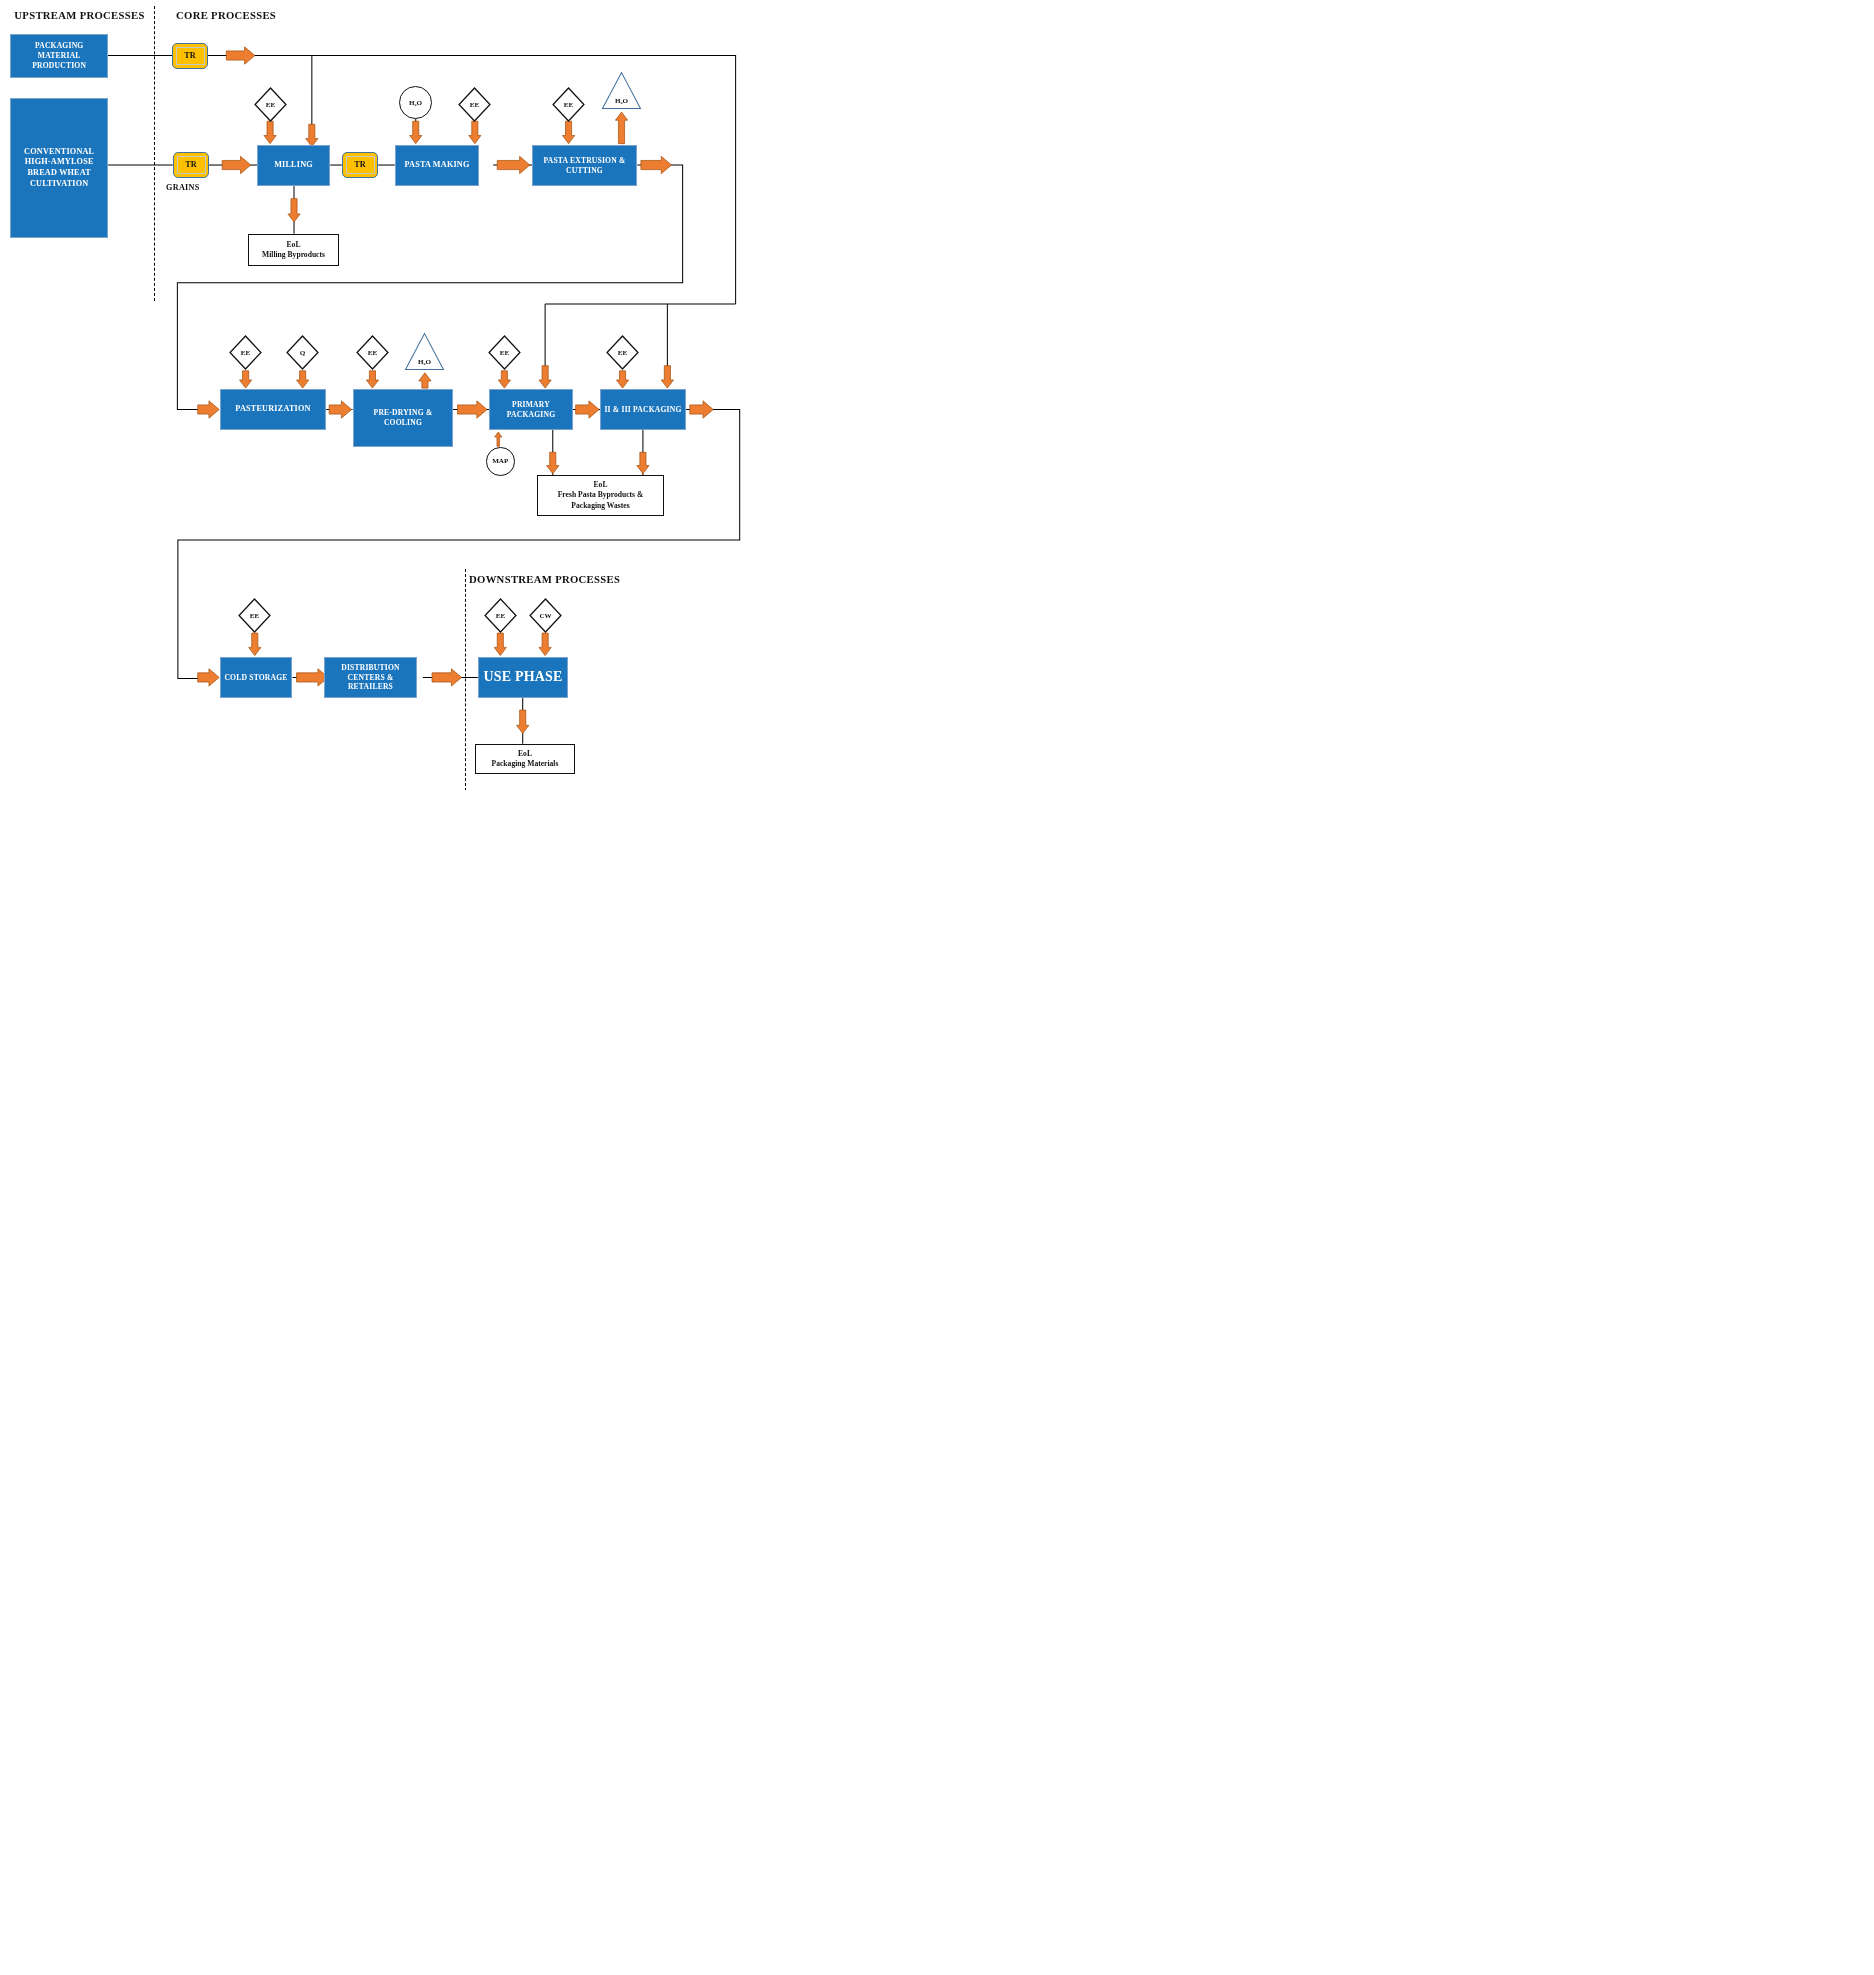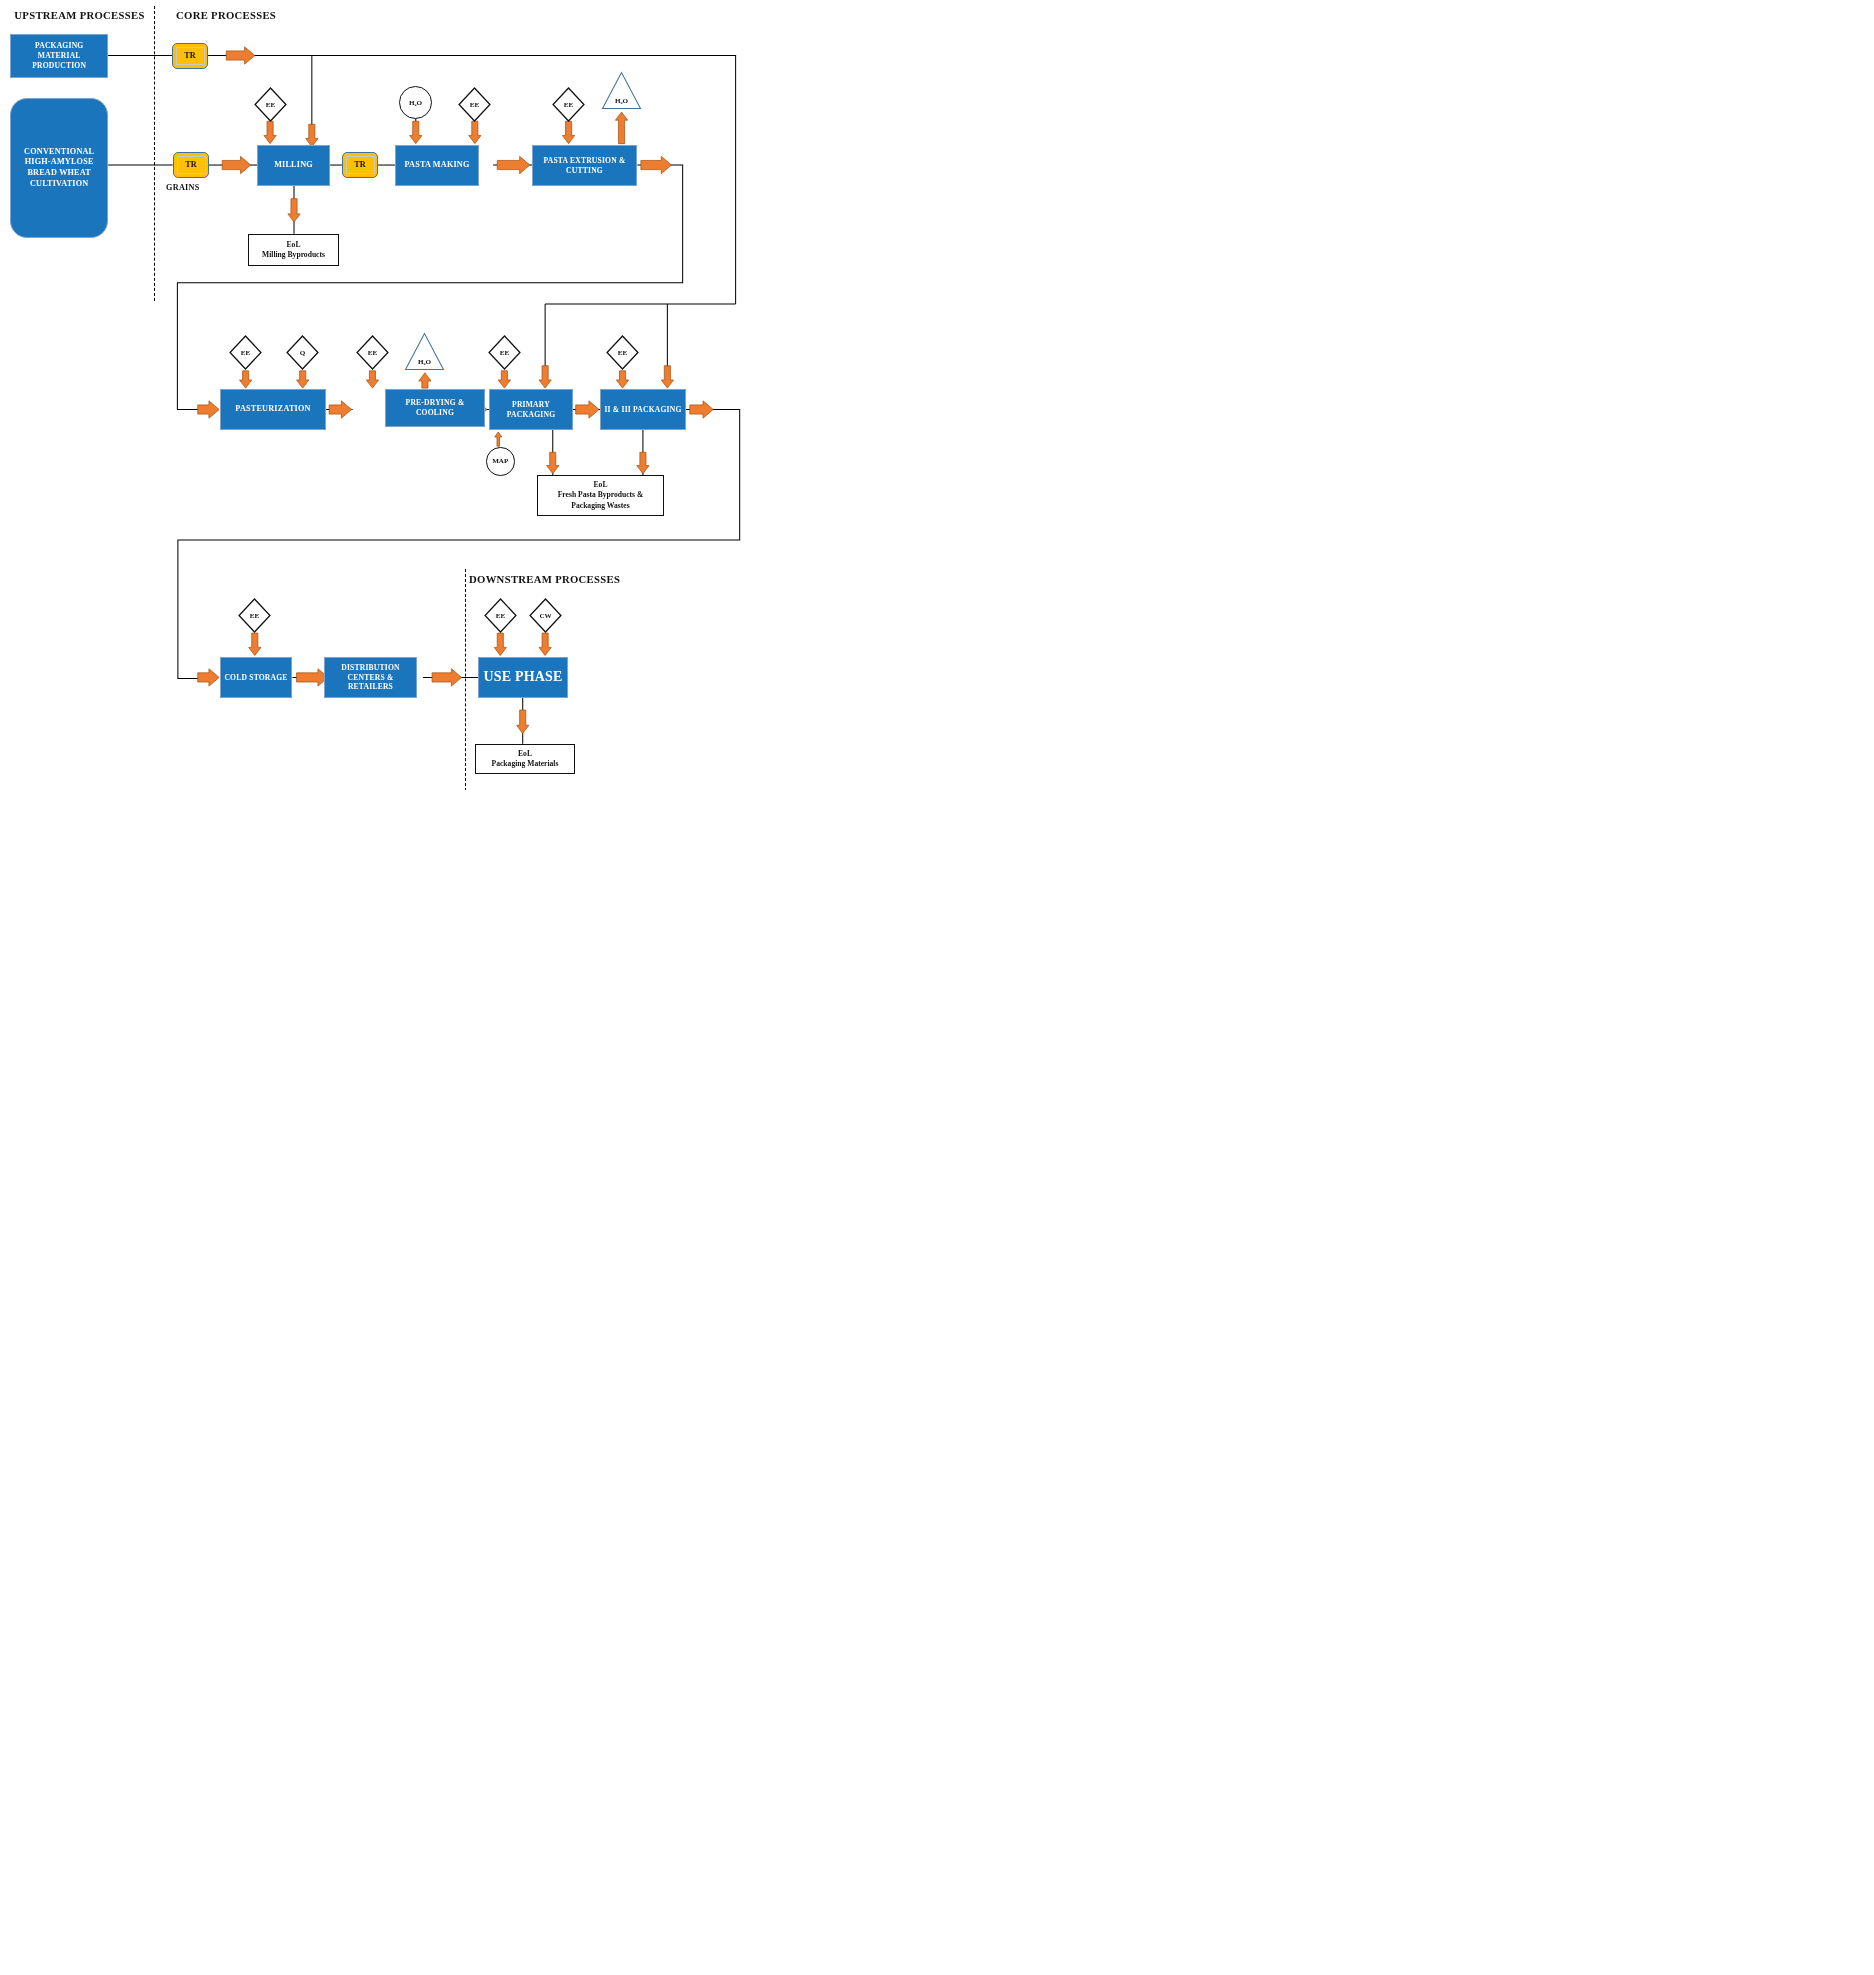--- a/index.html
+++ b/index.html
@@ -113,39 +113,39 @@
   </svg>
 
   <div class="dash" style="left:154px;top:6.1px;height:295px;"></div>
   <div class="dash" style="left:465px;top:569px;height:222px;"></div>
 
   <div class="hdr" style="left:14.3px;top:9.2px;">UPSTREAM PROCESSES</div>
   <div class="hdr" style="left:176px;top:9.2px;">CORE PROCESSES</div>
   <div class="hdr" style="left:469px;top:573px;">DOWNSTREAM PROCESSES</div>
 
   <div class="pbox" style="left:10.2px;top:34px;width:98px;height:44px;">PACKAGING MATERIAL PRODUCTION</div>
-  <div class="pbox" style="left:10.2px;top:98px;width:98px;height:140px;font-size:8.2px;border-radius:17px;">CONVENTIONAL HIGH-AMYLOSE BREAD WHEAT CULTIVATION</div>
+  <div class="pbox" style="left:10.2px;top:98px;width:98px;height:140px;font-size:8.2px;">CONVENTIONAL HIGH-AMYLOSE BREAD WHEAT CULTIVATION</div>
 
   <div class="tr" style="left:172px;top:43px;width:36px;height:25.5px;">
     <div class="inner">TR</div>
   </div>
   <div class="tr" style="left:173px;top:152px;width:36px;height:25.5px;">
     <div class="inner">TR</div>
   </div>
   <div class="small-label" style="left:166px;top:183px;">GRAINS</div>
   <div class="tr" style="left:342px;top:152px;width:36px;height:25.5px;">
     <div class="inner">TR</div>
   </div>
 
   <div class="pbox" style="left:257px;top:145px;width:73px;height:41px;font-size:8.2px;">MILLING</div>
   <div class="pbox" style="left:395px;top:145px;width:84px;height:41px;font-size:8.2px;">PASTA MAKING</div>
   <div class="pbox" style="left:532px;top:145px;width:105px;height:41px;">PASTA EXTRUSION &amp; CUTTING</div>
 
   <div class="pbox" style="left:220px;top:389px;width:106px;height:41px;font-size:8.2px;">PASTEURIZATION</div>
-  <div class="pbox" style="left:353px;top:389px;width:100px;height:38px;margin-left:32px;">PRE-DRYING &amp; COOLING</div>
+  <div class="pbox" style="left:353px;top:389px;width:100px;height:58px;">PRE-DRYING &amp; COOLING</div>
   <div class="pbox" style="left:489px;top:389px;width:84px;height:41px;">PRIMARY PACKAGING</div>
   <div class="pbox" style="left:600px;top:389px;width:86px;height:41px;">II &amp; III PACKAGING</div>
 
   <div class="pbox" style="left:220px;top:657px;width:72px;height:41px;">COLD STORAGE</div>
   <div class="pbox" style="left:324px;top:657px;width:93px;height:41px;">DISTRIBUTION CENTERS &amp; RETAILERS</div>
   <div class="pbox" style="left:478px;top:657px;width:90px;height:41px;font-size:14px;">USE PHASE</div>
 
   <div class="eol" style="left:248px;top:234px;width:91px;height:32px;">
     <span>EoL</span>
     <span>Milling Byproducts</span>

